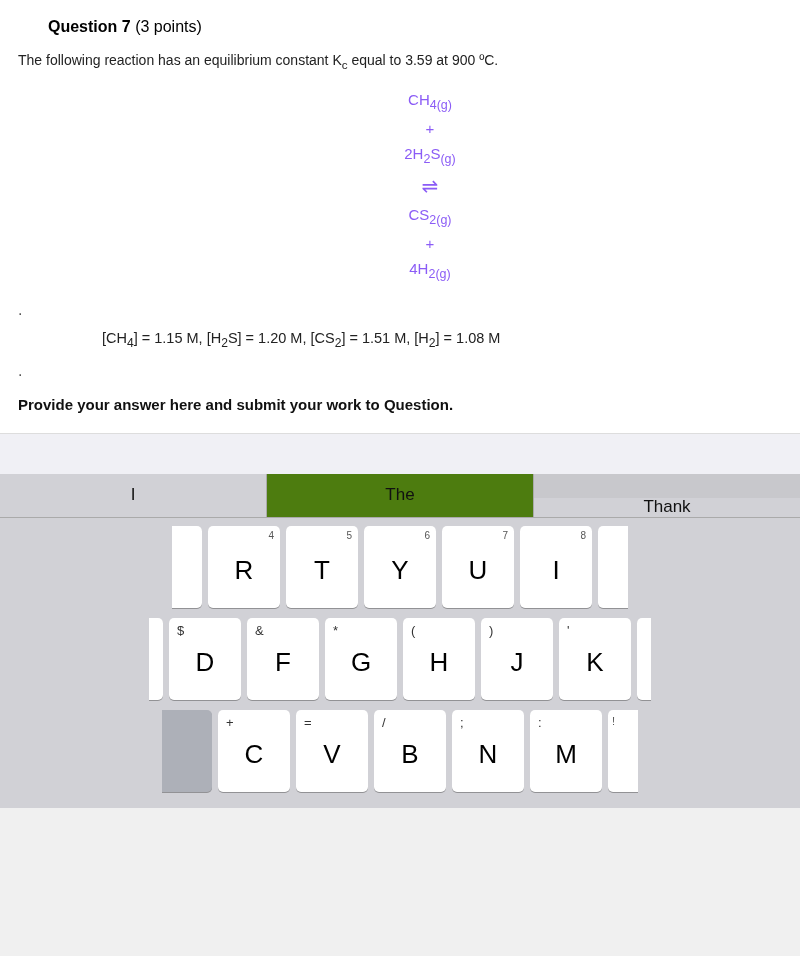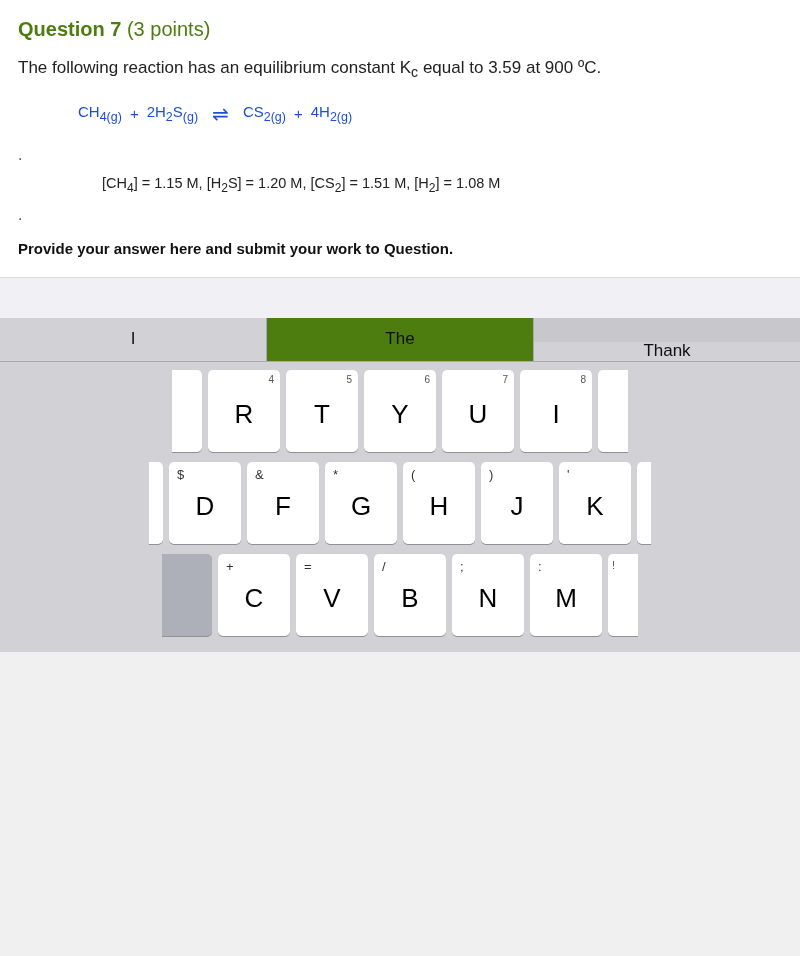--- a/index.html
+++ b/index.html
@@ -12,44 +12,46 @@
     }
 
     
     .question-area {
       background: #ffffff;
       padding: 18px 18px 20px 18px;
       border-bottom: 1px solid #ddd;
     }
 
     .question-title {
-      font-size: 20px;
+      font-size: 16px;
       font-weight: normal;
       margin-bottom: 14px;
-      color: #4d7c0f;
+      color: #000000;
+      margin-left: 30px;
     }
 
     .question-title strong {
       font-weight: bold;
     }
 
     .question-text {
-      font-size: 17px;
+      font-size: 14px;
       color: #222;
       line-height: 1.5;
       margin-bottom: 18px;
     }
 
     .reaction-equation {
       font-size: 15px;
       margin: 10px 0 20px 60px;
-      color: #1d4ed8;
+      color: #8b5cf6;
       display: flex;
       align-items: center;
       gap: 8px;
+      flex-direction: column;
     }
 
     .composition-line {
       font-size: 14.5px;
       color: #222;
       margin: 8px 0 8px 84px;
       line-height: 1.6;
     }
 
     .dot {

